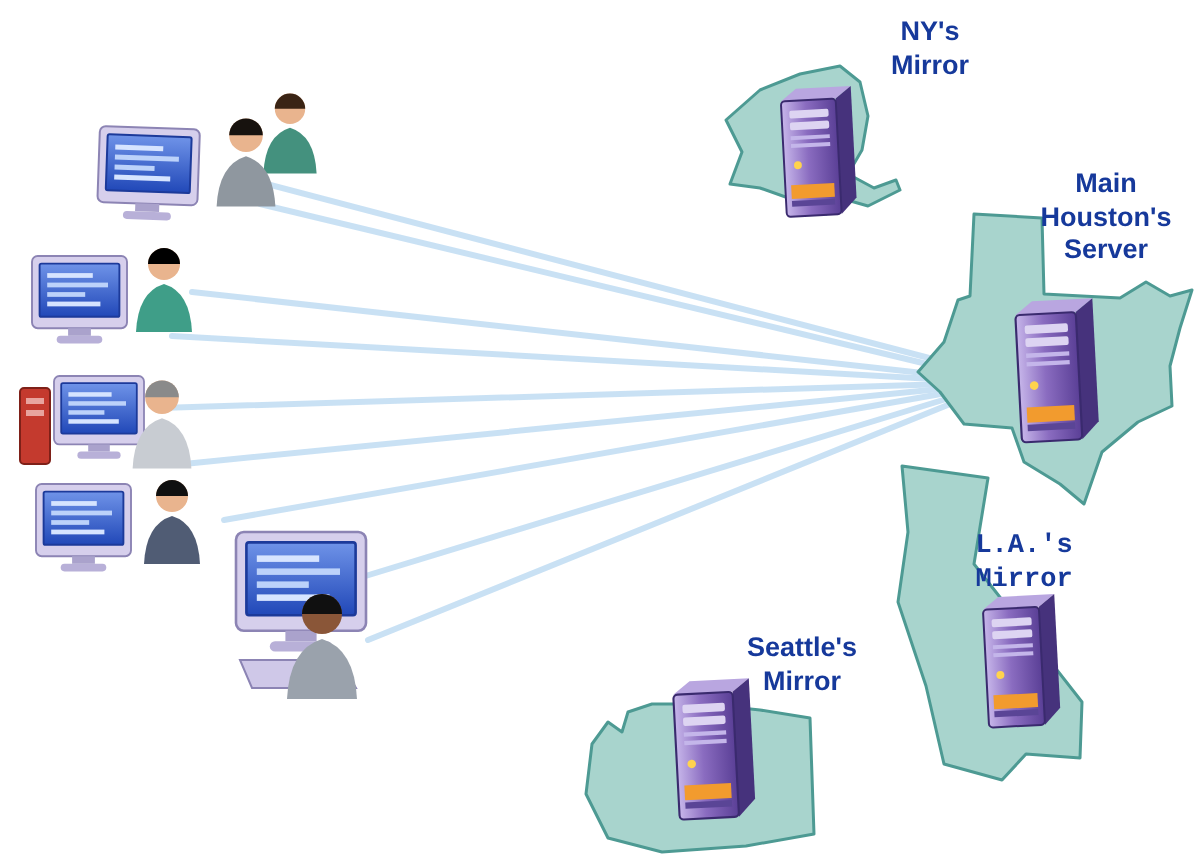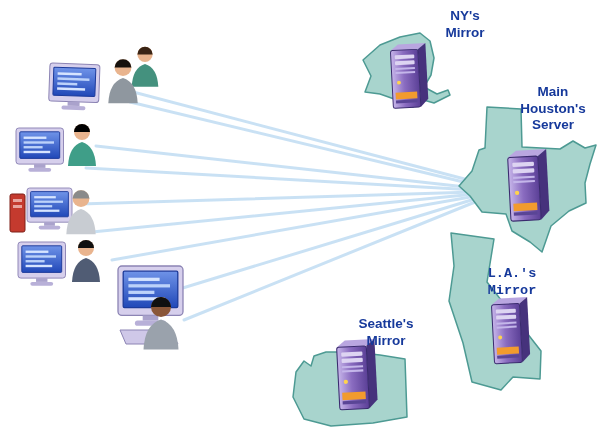--- a/index.html
+++ b/index.html
@@ -129,18 +129,18 @@
     <span>Main</span>
     <span>Houston's</span>
     <span>Server</span>
   </div>
 
   <div class="node-label" style="left:512px;top:266px;font-family:Liberation Mono, monospace;">
     <span>L.A.'s</span>
     <span>Mirror</span>
   </div>
 
-  <div class="node-label" style="left:386px;top:316px;">
+  <div class="node-label" style="left:401px;top:316px;">
     <span>Seattle's</span>
     <span>Mirror</span>
   </div>
 
 </div>
 
 </body></html>

